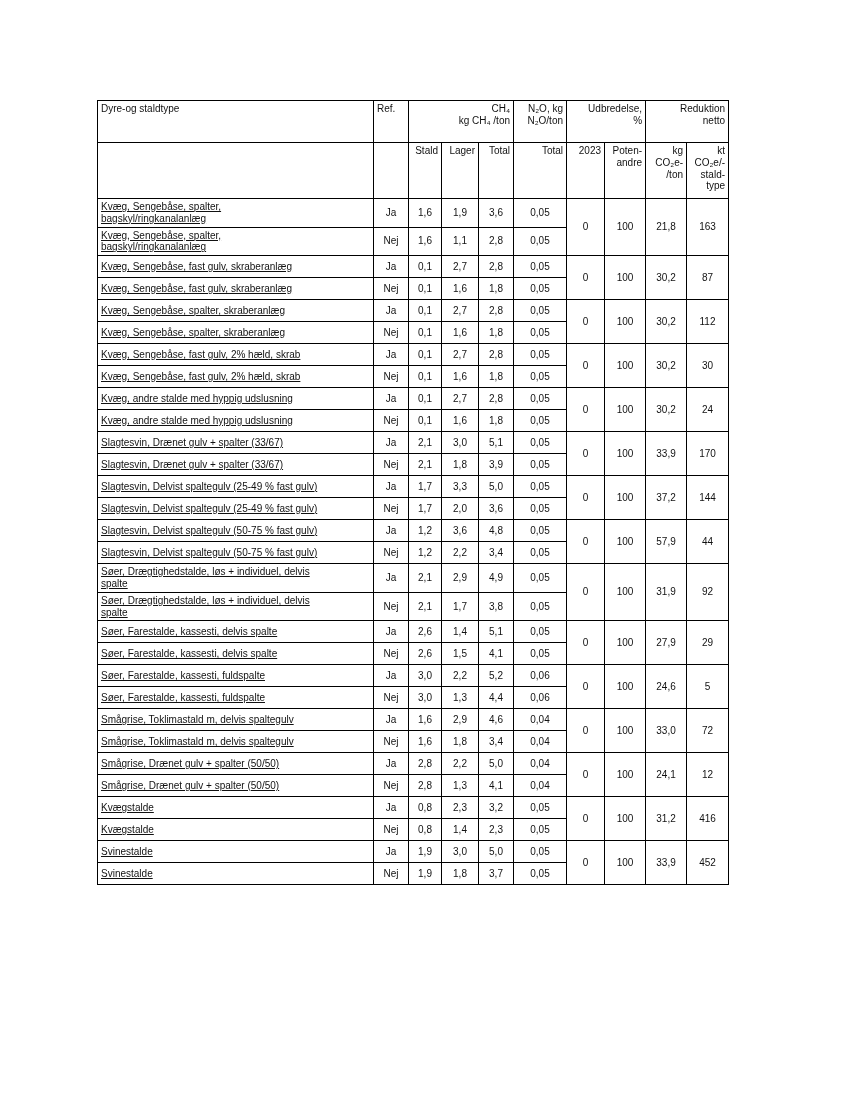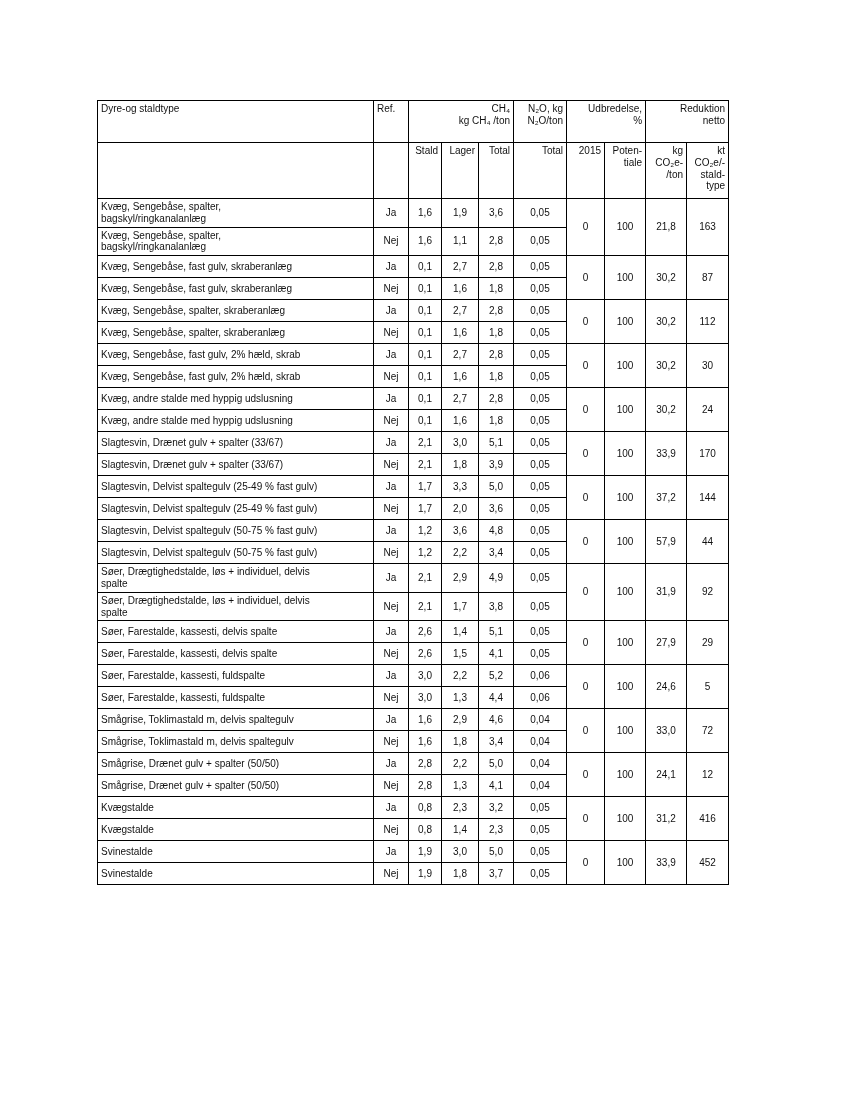--- a/index.html
+++ b/index.html
@@ -39,20 +39,21 @@
   }
   thead th.left {
     text-align: left;
   }
   thead tr.h1 { height: 42px; }
   thead tr.h2 { height: 56px; }
   tbody tr { height: 22px; }
   tbody td.name {
     text-align: left;
     vertical-align: middle;
+    text-decoration: underline;
   }
   tbody td.num {
     text-align: center;
     vertical-align: middle;
   }
 </style>
 </head>
 <body>
 
 <div class="page">
@@ -82,23 +83,23 @@
         <th colspan="2">Reduktion
 netto</th>
       </tr>
       <tr class="h2">
         <th class="left"></th>
         <th></th>
         <th>Stald</th>
         <th>Lager</th>
         <th>Total</th>
         <th>Total</th>
-        <th>2015</th>
+        <th>2023</th>
         <th>Poten-
-tiale</th>
+andre</th>
         <th>kg
 CO₂e-
 /ton</th>
         <th>kt
 CO₂e/-
 stald-
 type</th>
       </tr>
     </thead>
     <tbody>

